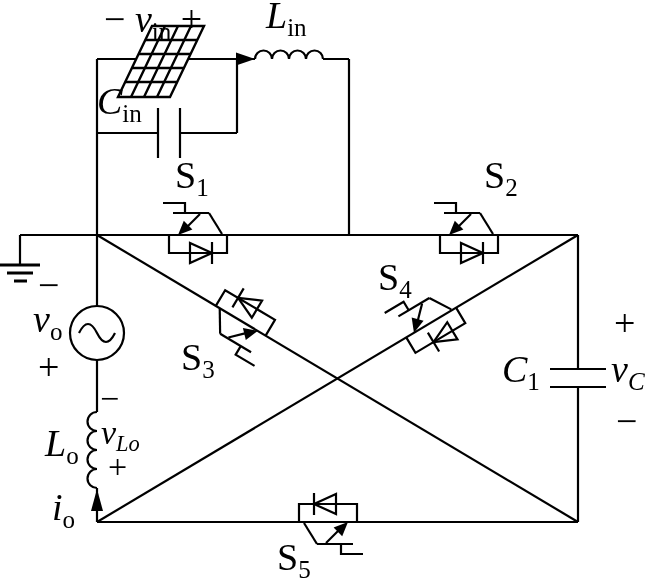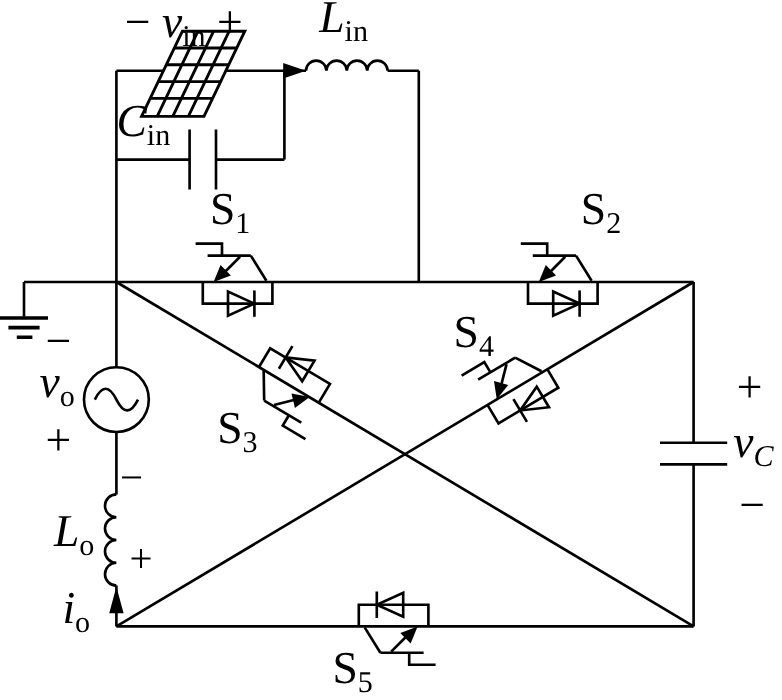--- a/index.html
+++ b/index.html
@@ -146,19 +146,21 @@
       <div class="lbl" style="left: 175px; top: 156px; font-size: 38px;"><span>S</span><span class="sb">1</span></div>
       <div class="lbl" style="left: 452px; top: 156px; font-size: 38px; margin-left: 32px;"><span>S</span><span class="sb">2</span></div>
       <div class="lbl" style="left: 181px; top: 338px; font-size: 38px;"><span>S</span><span class="sb">3</span></div>
       <div class="lbl" style="left: 378px; top: 258px; font-size: 38px;"><span>S</span><span class="sb">4</span></div>
       <div class="lbl" style="left: 277px; top: 538px; font-size: 38px;"><span>S</span><span class="sb">5</span></div>
       <div class="lbl" style="left: 38px; top: 266px; font-size: 38px;"><span>−</span></div>
       <div class="lbl" style="left: 33px; top: 300px; font-size: 38px;"><span class="it">v</span><span class="sb">o</span></div>
       <div class="lbl" style="left: 38px; top: 348px; font-size: 38px;"><span>+</span></div>
       <div class="lbl" style="left: 45px; top: 424px; font-size: 38px;"><span class="it">L</span><span class="sb">o</span></div>
       <div class="lbl" style="left: 100px; top: 382px; font-size: 34px;"><span>−</span></div>
+      <div class="lbl" style="left: 101px; top: 416px; font-size: 34px;"><span class="it">v</span><span class="it sb">Lo</span></div>
       <div class="lbl" style="left: 108px; top: 450px; font-size: 34px;"><span>+</span></div>
       <div class="lbl" style="left: 52px; top: 488px; font-size: 38px;"><span class="it">i</span><span class="sb">o</span></div>
+      <div class="lbl" style="left: 502px; top: 350px; font-size: 38px;"><span class="it">C</span><span class="sb">1</span></div>
       <div class="lbl" style="left: 614px; top: 304px; font-size: 38px;"><span>+</span></div>
       <div class="lbl" style="left: 611px; top: 350px; font-size: 38px;"><span class="it">v</span><span class="it sb">C</span></div>
       <div class="lbl" style="left: 616px; top: 402px; font-size: 38px;"><span>−</span></div>
     </div>
 </div>
 
 </body></html>

